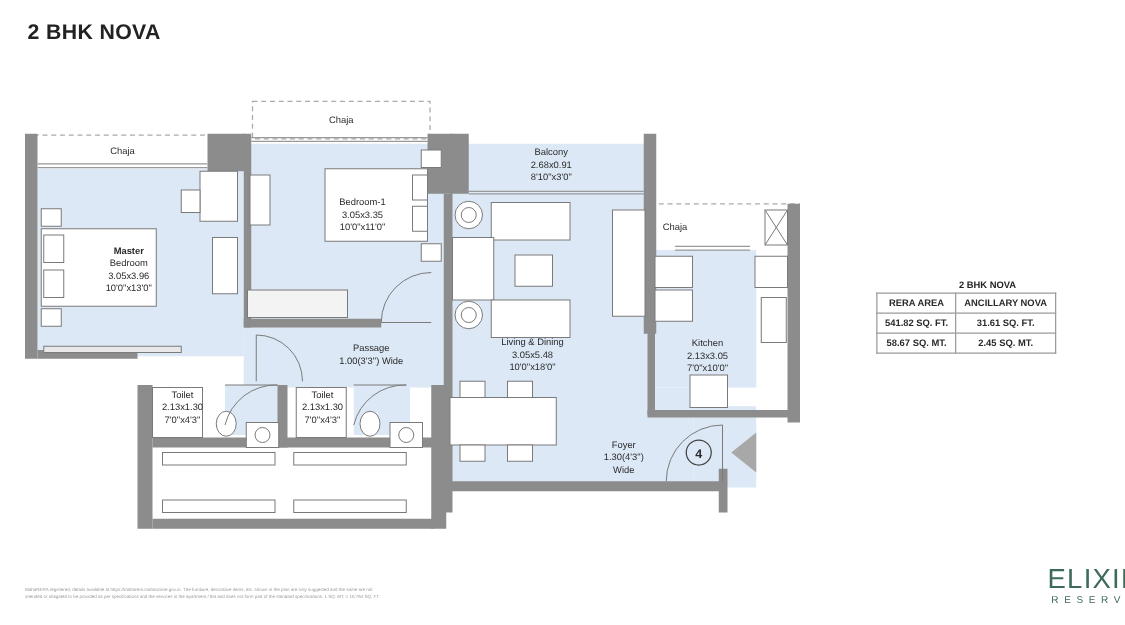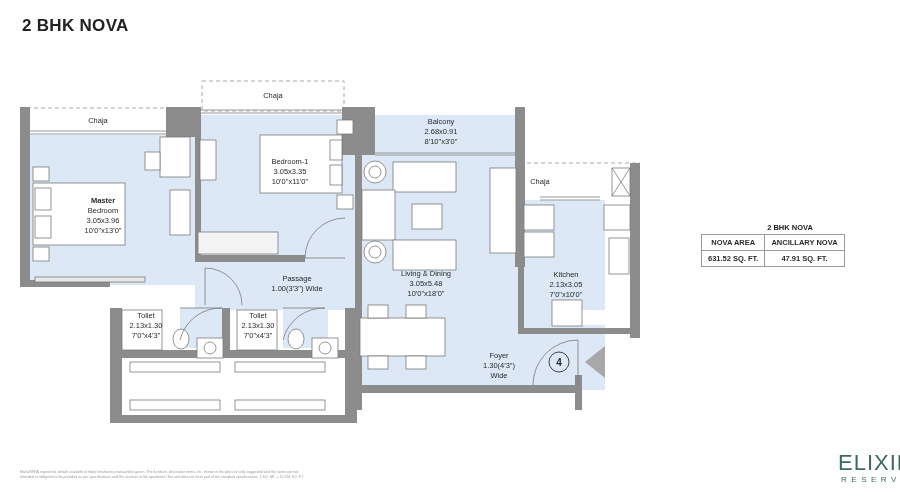--- a/index.html
+++ b/index.html
@@ -195,26 +195,30 @@
     <text class="lbl" x="499" y="358">Foyer</text>
     <text class="lbl" x="499" y="368">1.30(4'3")</text>
     <text class="lbl" x="499" y="378">Wide</text>
   </g>
 </svg>
 
 <div class="area-caption">2 BHK NOVA</div>
 <table class="area">
   <tbody>
       <tr>
-    <th>NOVA AREA</th>
+    <th>RERA AREA</th>
     <th>ANCILLARY NOVA</th>
   </tr>
   <tr>
-    <td>631.52 SQ. FT.</td>
-    <td>47.91 SQ. FT.</td>
+    <td>541.82 SQ. FT.</td>
+    <td>31.61 SQ. FT.</td>
+  </tr>
+  <tr>
+    <td>58.67 SQ. MT.</td>
+    <td>2.45 SQ. MT.</td>
   </tr>
 </tbody>
   </table>
 
 <div class="disclaimer">
   <div>MahaRERA registered, details available at https://maharera.mahaonline.gov.in. The furniture, decorative items, etc. shown in the plan are only suggested and the same are not</div>
   <div>intended or obligated to be provided as per specifications and the services in the apartment / flat and does not form part of the standard specifications. 1 SQ. MT. = 10.764 SQ. FT.</div>
 </div>
 
 <div class="logo">

